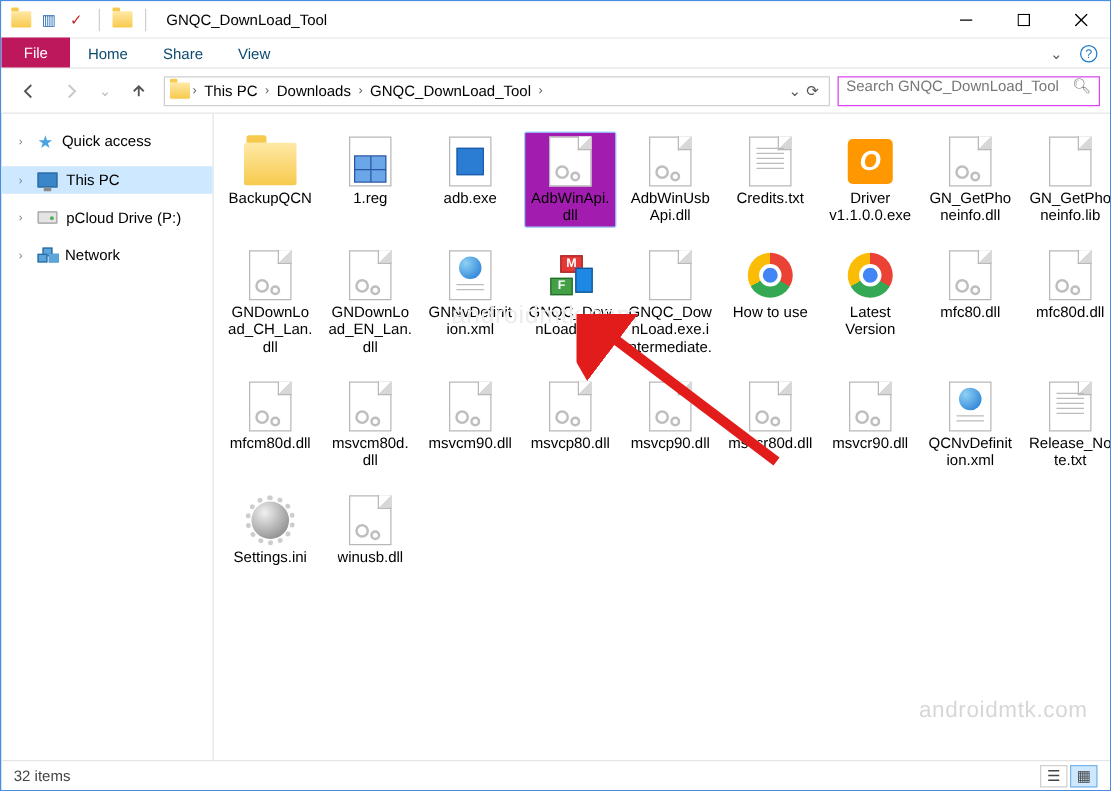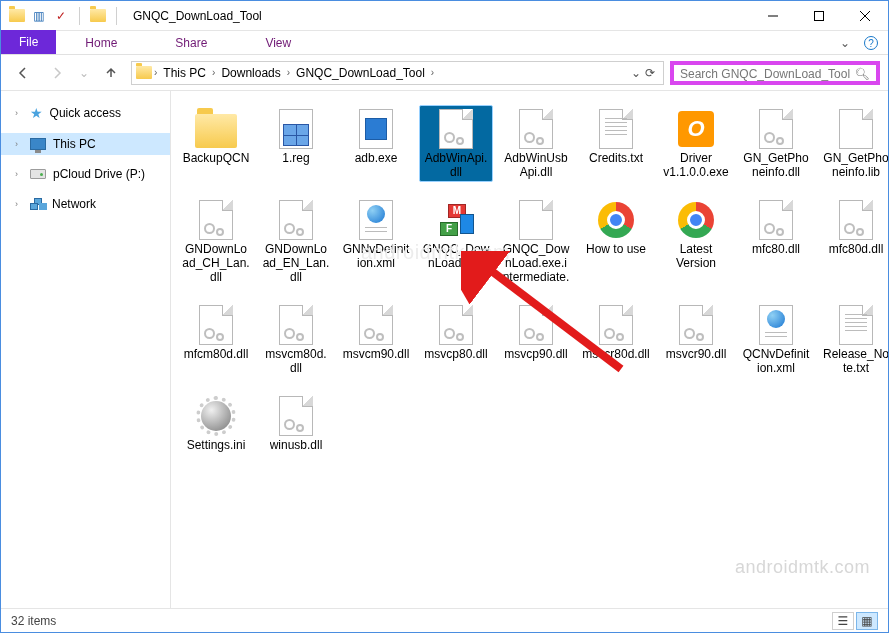--- a/index.html
+++ b/index.html
@@ -7,41 +7,41 @@
 .titlebar{height:30px;display:flex;align-items:center;background:#fff;border-bottom:1px solid #e5e5e5}
 .titlebar-left{display:flex;align-items:center;padding-left:8px;gap:6px}
 .qat-icon{width:16px;height:16px;display:flex;align-items:center;justify-content:center}
 .folder-mini{width:16px;height:13px;background:linear-gradient(#ffe9a6,#f7ca4d);border-radius:1px;position:relative}
 .folder-mini:before{content:"";position:absolute;top:-3px;left:0;width:6px;height:3px;background:#f7ca4d;border-radius:1px 1px 0 0}
 .qat-sep{width:1px;height:18px;background:#d0d0d0;margin:0 4px}
 .titlebar-title{margin-left:6px;color:#000}
 .titlebar-controls{margin-left:auto;display:flex}
 .tctrl{width:46px;height:30px;display:flex;align-items:center;justify-content:center;cursor:pointer}
 .ribbon-tabs{height:24px;display:flex;align-items:flex-end;background:#fff;border-bottom:1px solid #e1e1e1}
-.tab{padding:4px 29px;cursor:pointer;color:#701a75}
-.tab.file{background:#6d28d9;color:#fff;padding:5px 18px}
+.tab{padding:4px 14px;cursor:pointer;color:#0c4a6e}
+.tab.file{background:#be185d;color:#fff;padding:5px 18px}
 .ribbon-expand{margin-left:auto;padding:4px 10px;display:flex;gap:14px;color:#5a5a5a}
 .addrbar{height:36px;display:flex;align-items:center;padding:0 8px;gap:6px;background:#fff;border-bottom:1px solid #e5e5e5}
 .navbtn{width:28px;height:28px;display:flex;align-items:center;justify-content:center;color:#555;cursor:pointer;border-radius:2px}
 .navbtn.disabled{color:#bdbdbd;cursor:default}
 .breadcrumb{flex:1;height:24px;border:1px solid #cfcfcf;display:flex;align-items:center;padding:0 4px;gap:2px;background:#fff}
 .bc-seg{padding:2px 4px;cursor:pointer;display:flex;align-items:center;gap:3px}
 .bc-sep{color:#606060;font-size:10px}
 .bc-end{margin-left:auto;display:flex;gap:4px;color:#555;padding-right:4px}
-.searchbox{width:210px;height:24px;border:4px solid #d946ef;display:flex;align-items:flex-end;padding:0 6px;color:#777}
+.searchbox{width:210px;height:24px;border:1px solid #d946ef;display:flex;align-items:flex-start;padding:0 6px;color:#777}
 .body{flex:1;display:flex;min-height:0}
 .sidebar{width:170px;border-right:1px solid #e5e5e5;padding:10px 0}
 .side-item{display:flex;align-items:center;gap:7px;padding:4px 10px 4px 22px;cursor:pointer}
 .side-item.sel{background:#cde8ff}
 .side-item.top{padding-left:14px}
 .side-caret{width:8px;color:#7a7a7a;font-size:9px}
 .main{flex:1;overflow:auto;padding:14px 8px 6px 8px;position:relative}
 .grid{display:grid;grid-template-columns:repeat(9,74px);gap:14px 6px;justify-content:start}
 .item{width:74px;display:flex;flex-direction:column;align-items:center;cursor:pointer;padding:2px;border:1px solid transparent;border-radius:2px}
-.item.sel{background:#0369a1;border-color:#99d1ff}
+.item.sel{background:#a21caf;border-color:#99d1ff}
 .icon-box{width:48px;height:42px;display:flex;align-items:center;justify-content:center;margin-bottom:1px}
 .item-label{text-align:center;font-size:12px;line-height:14px;word-break:break-word;color:#000;max-height:42px;overflow:hidden}
 
 .ic-page{width:34px;height:40px;background:#fff;border:1px solid #b8b8b8;position:relative}
 .ic-page:before{content:"";position:absolute;top:-1px;right:-1px;width:10px;height:10px;background:linear-gradient(135deg,#fff 49%,#d8d8d8 50%);border-left:1px solid #b8b8b8;border-bottom:1px solid #b8b8b8}
 .ic-gears{position:absolute;bottom:3px;left:4px;right:4px;display:flex;gap:1px;opacity:.55}
 .ic-gears span{width:11px;height:11px;border:2px solid #8a8a8a;border-radius:50%;position:relative}
 .ic-gears span:nth-child(2){width:8px;height:8px;margin-top:5px}
 .ic-folder{width:42px;height:34px;background:linear-gradient(#ffe9a6,#f7ca4d);border-radius:2px;position:relative;margin-top:4px}
 .ic-folder:before{content:"";position:absolute;top:-6px;left:2px;width:16px;height:6px;background:#f7ca4d;border-radius:2px 2px 0 0}

